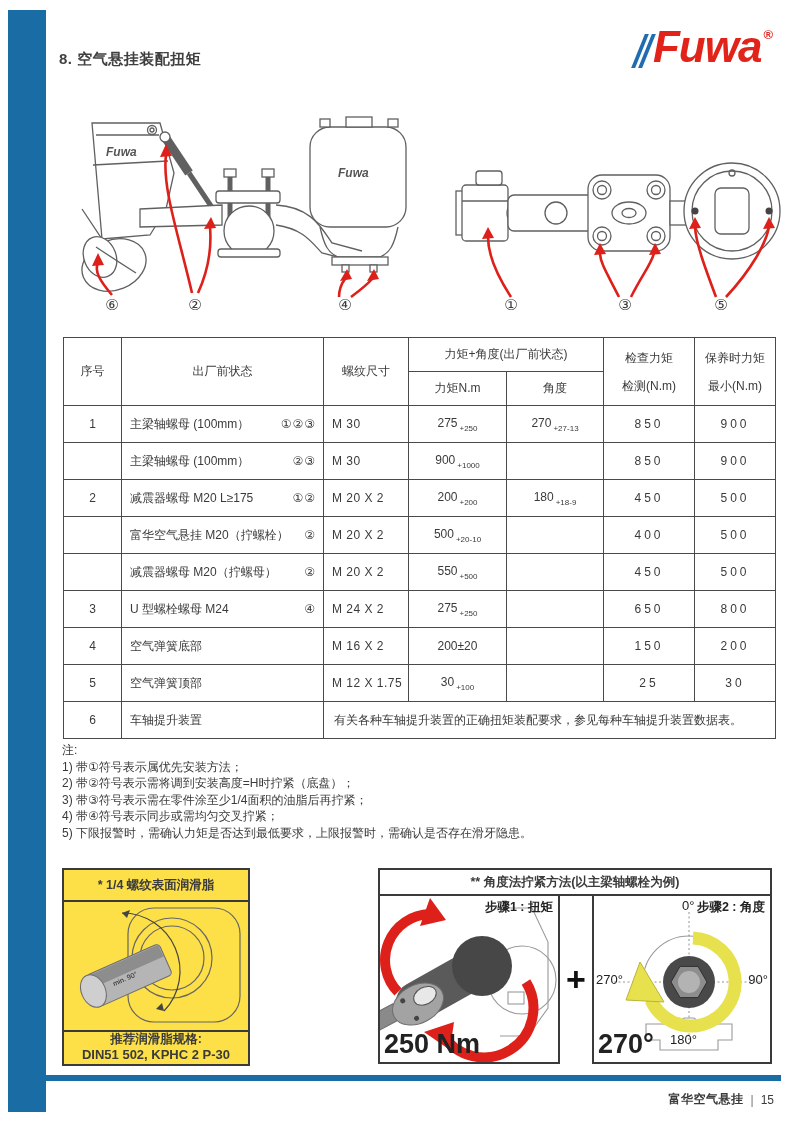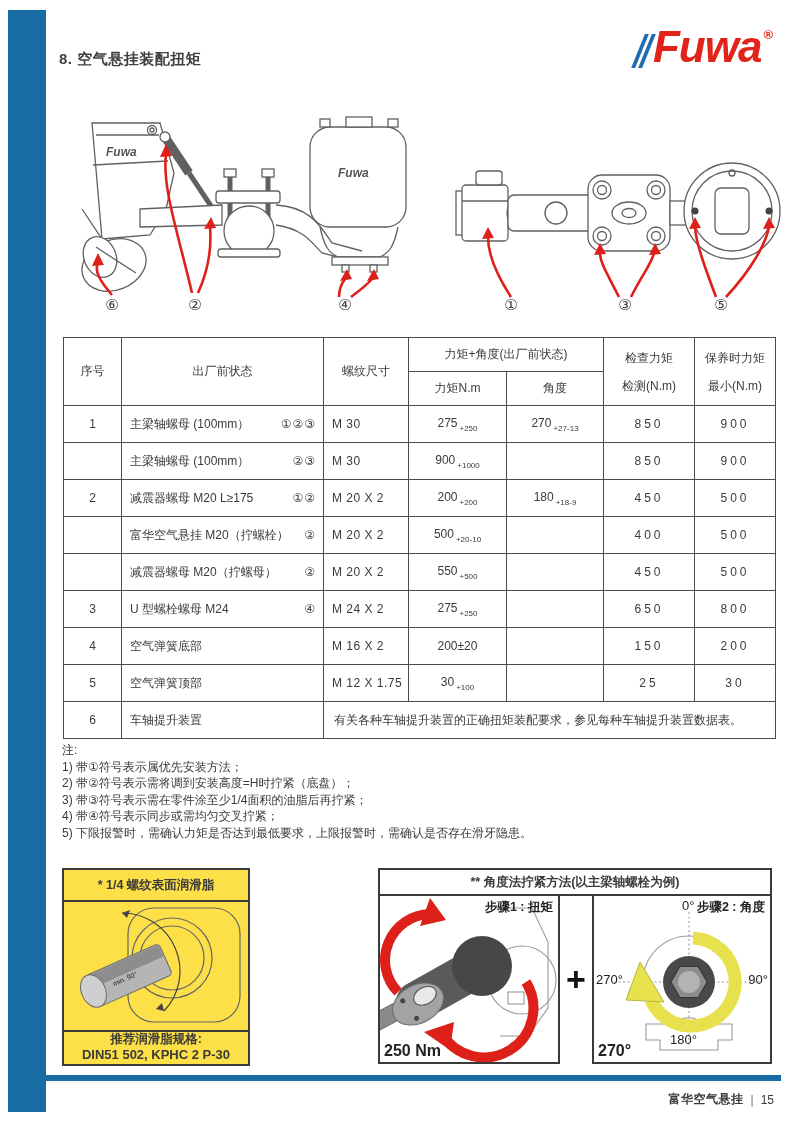--- a/index.html
+++ b/index.html
@@ -57,21 +57,21 @@
 
   .angle-box { position:absolute; left:378px; top:868px; width:394px; height:198px; box-sizing:border-box; }
   .angle-title { height:28px; border:2px solid #3a3a3a; box-sizing:border-box; display:flex; align-items:center; justify-content:center;
                  font-size:12.5px; font-weight:bold; background:#fff; }
   .angle-body { display:flex; height:170px; margin-top:-2px; }
   .angle-panel { position:relative; width:182px; border:2px solid #3a3a3a; box-sizing:border-box; background:#fff; }
   .angle-panel.right { width:180px; }
   .plus-gap { width:32px; display:flex; align-items:center; justify-content:center; }
   .plus-sign { font-size:34px; font-weight:bold; color:#111; line-height:34px; }
   .step-label { position:absolute; top:3px; right:5px; font-size:12.5px; font-weight:bold; color:#222; z-index:3; }
-  .big-val { position:absolute; left:4px; bottom:2px; font-size:16px; font-weight:bold; color:#222; z-index:3; }
+  .big-val { position:absolute; left:4px; bottom:2px; font-size:27px; font-weight:bold; color:#222; z-index:3; }
   .deg { position:absolute; font-size:13px; color:#222; z-index:3; }
   .deg-top { left:88px; top:2px; }
   .deg-right { right:2px; top:76px; }
   .deg-bottom { left:76px; top:136px; }
   .deg-left { left:2px; top:76px; }
   .angle-panel svg { position:absolute; left:0; top:0; }
 
   
   .footer { position:absolute; right:20px; top:1091px; display:flex; align-items:center; gap:7px; font-size:12px; color:#3b3b3b; }
   .footer .brand { font-weight:bold; letter-spacing:.5px; }

